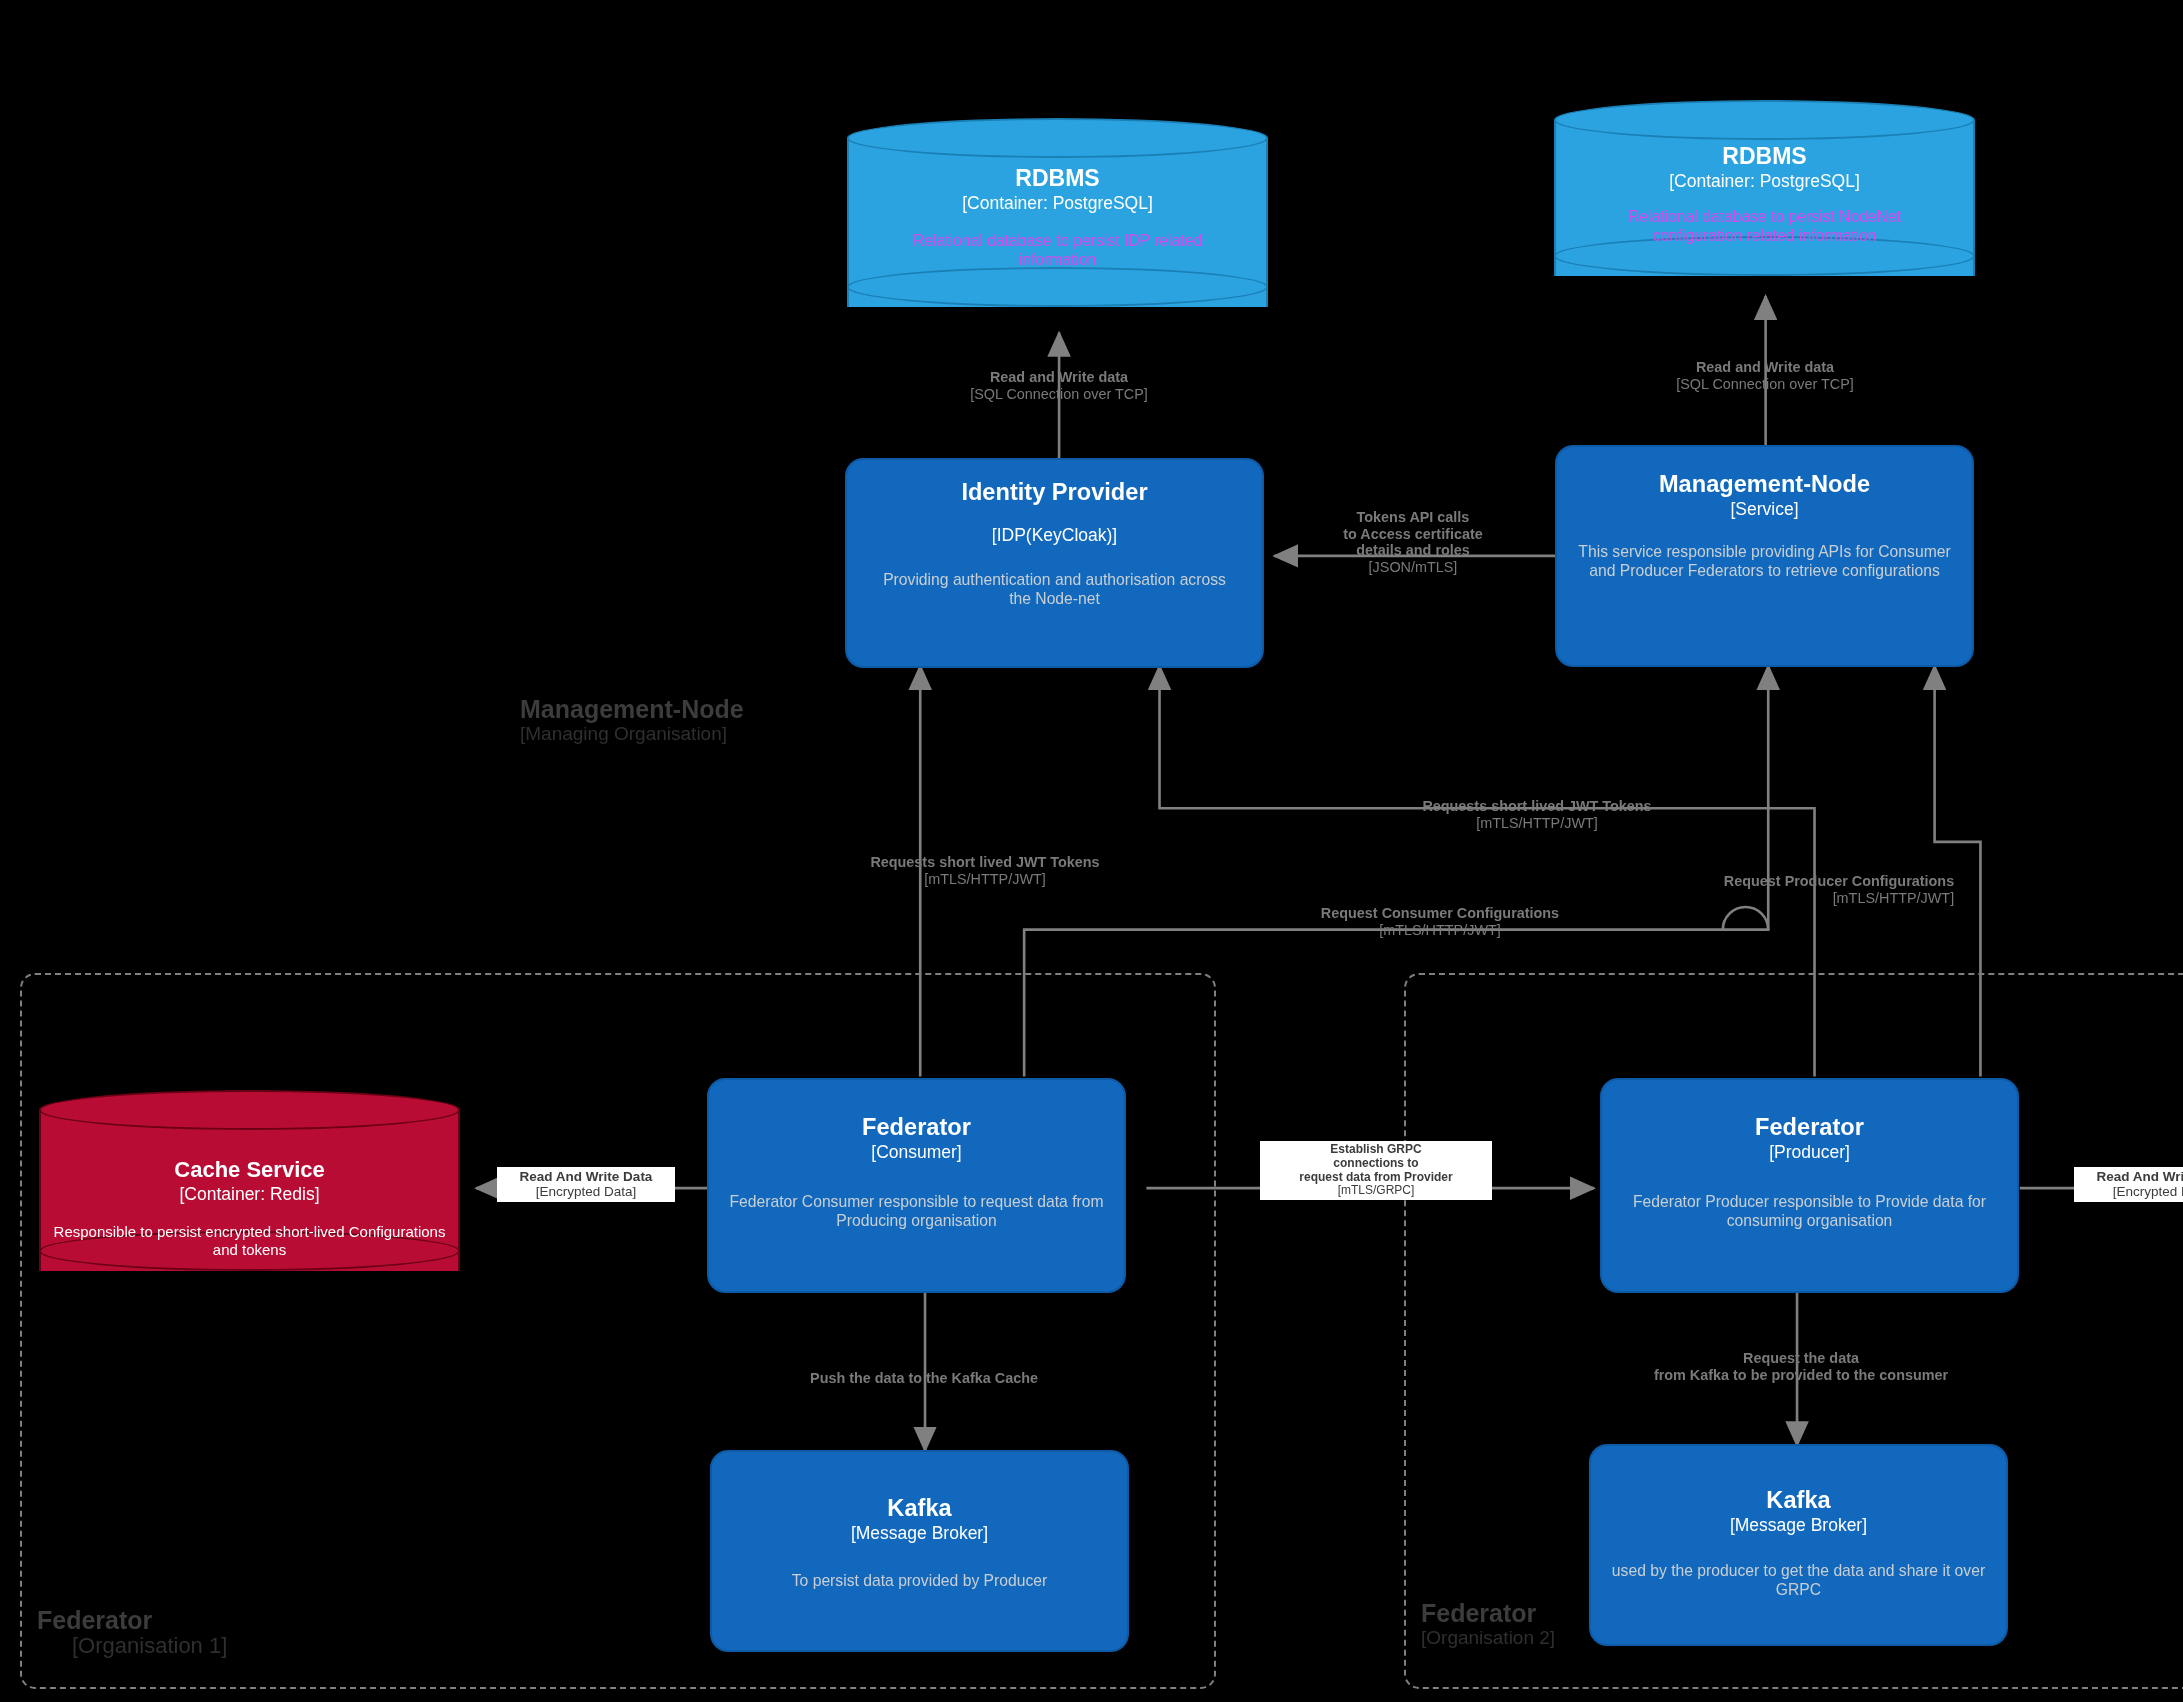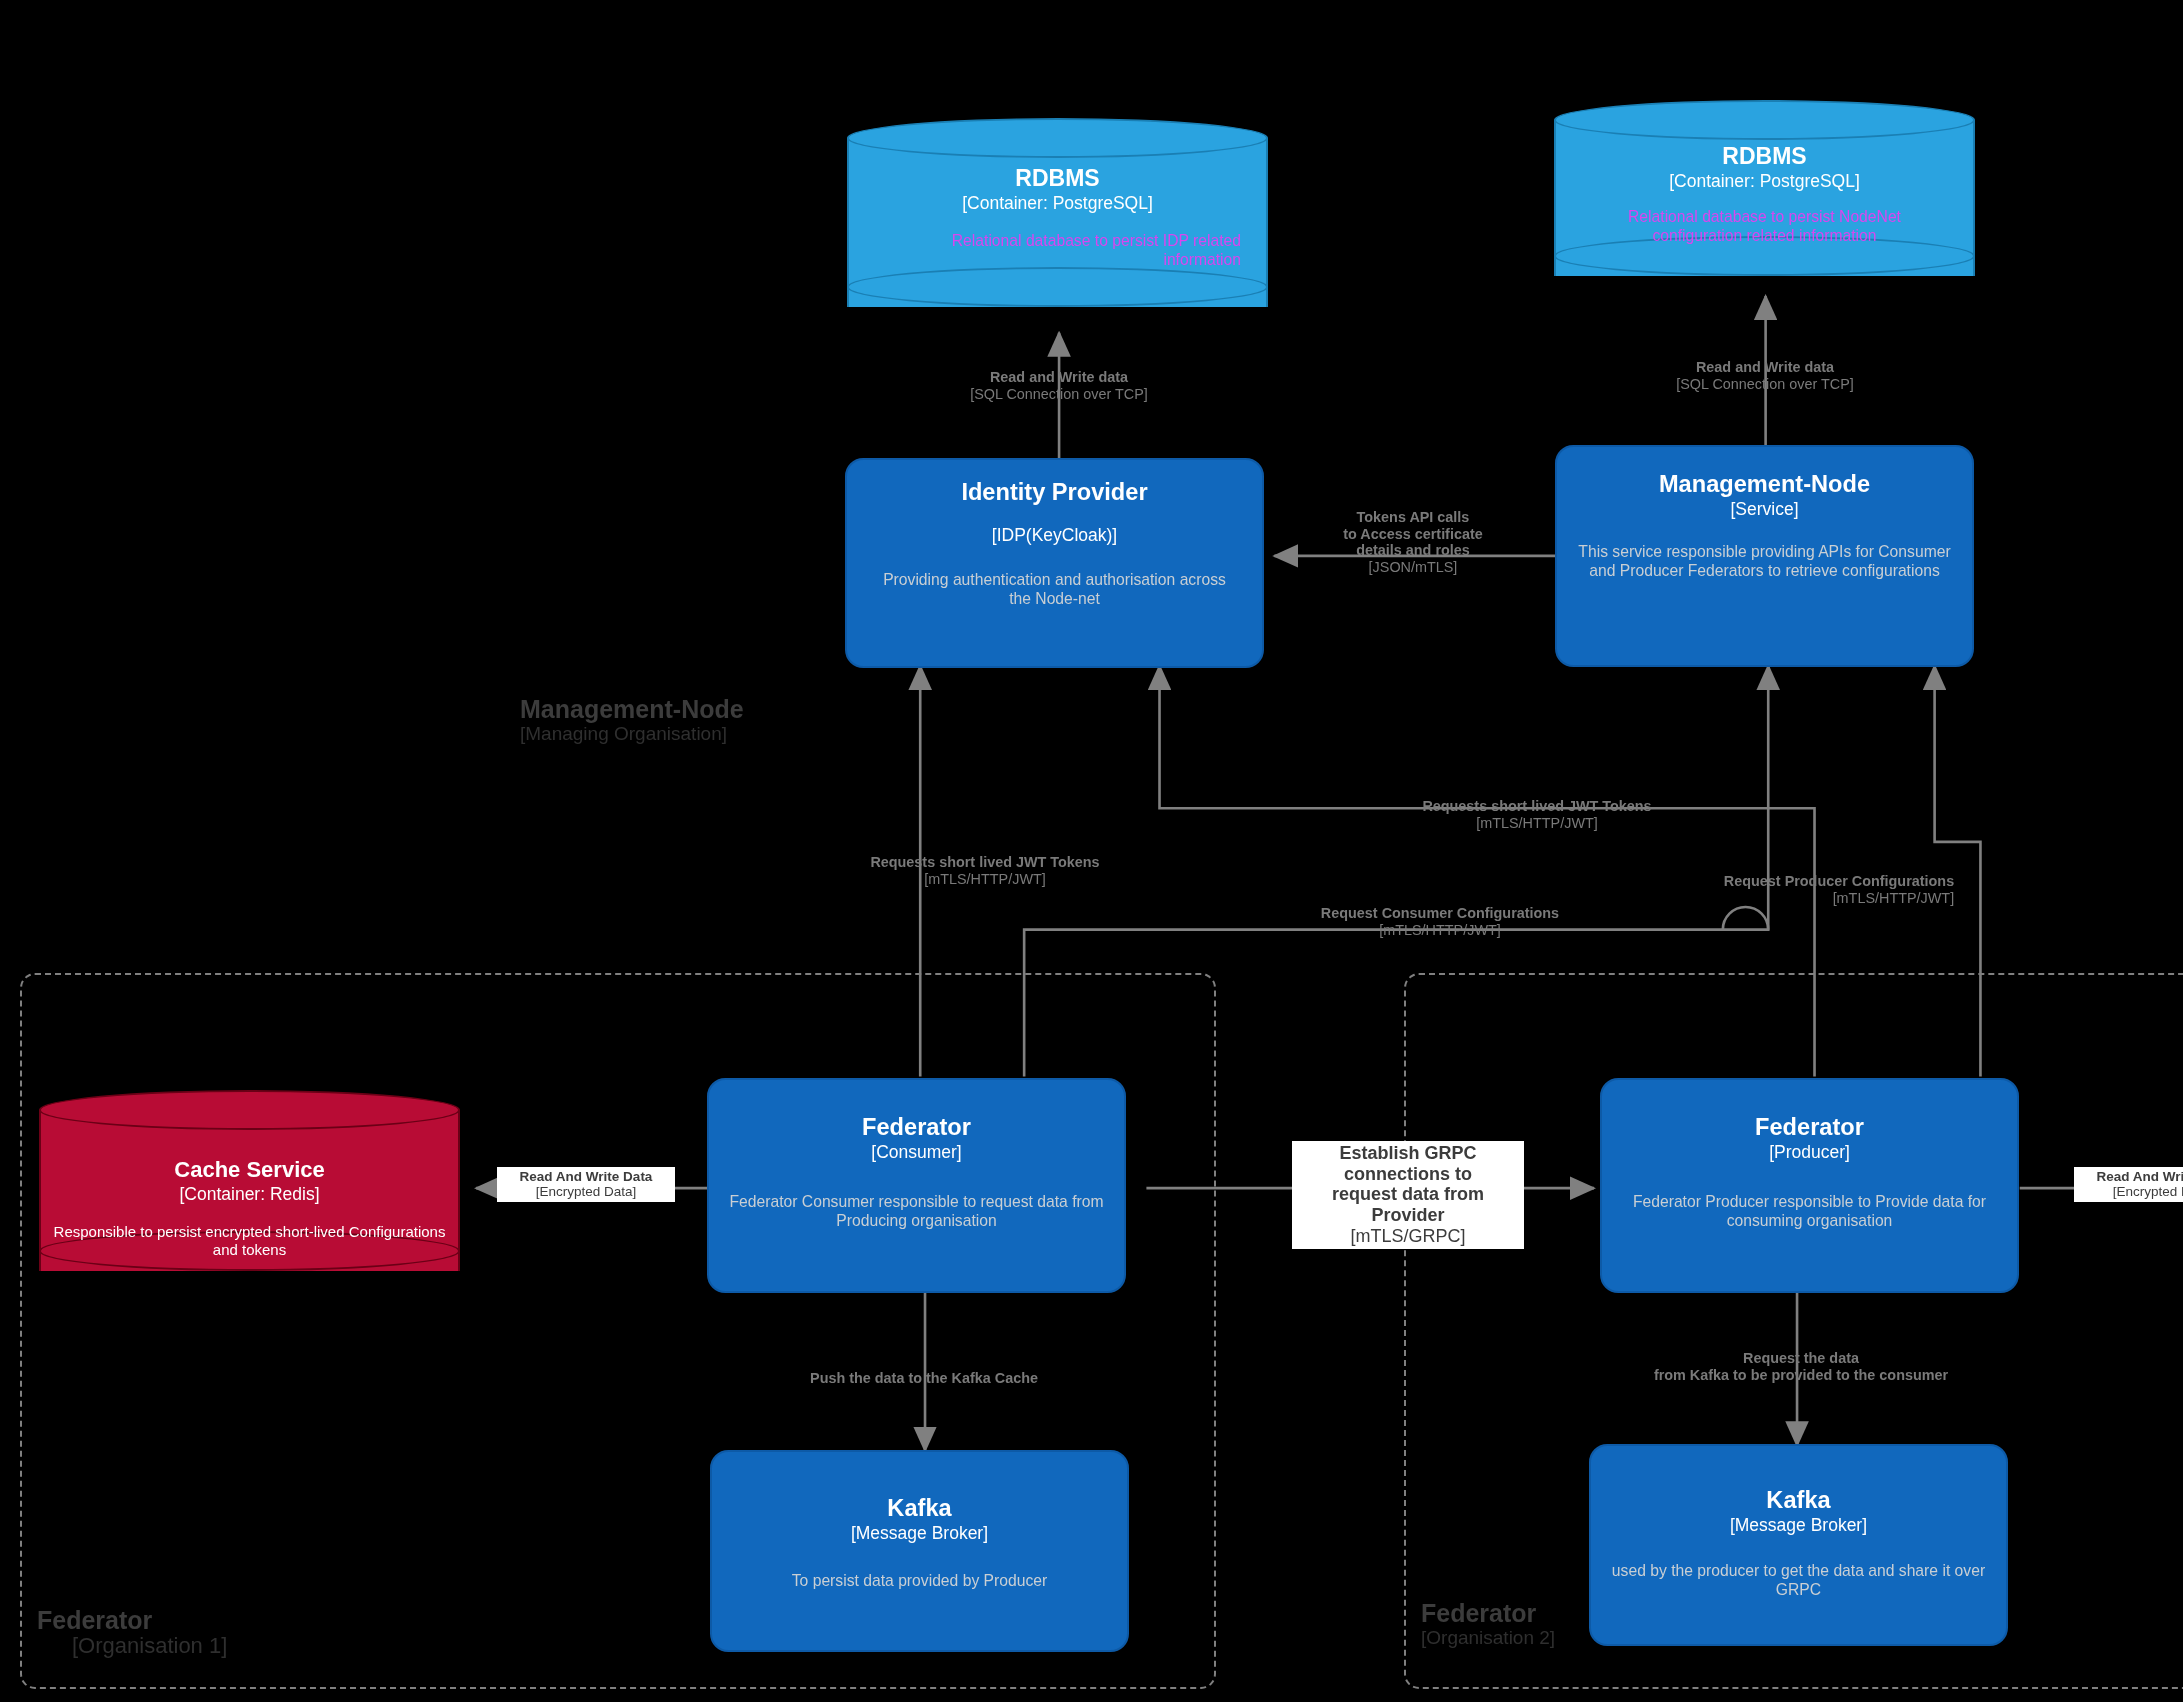--- a/index.html
+++ b/index.html
@@ -116,21 +116,21 @@
     <path d="M3945,2129 a52,52 0 0,1 104,0" stroke="#808080" stroke-width="6" fill="none"></path>
   </svg>
 
   <div class="cyl rdbms" style="left:847px;top:118px;width:421px;height:210px;">
     <div class="body" style="top:20px;height:169px;border-top:none;border-bottom:none;"></div>
     <div class="bot" style="top:149px;height:40px;"></div>
     <div class="top" style="top:0px;height:40px;"></div>
     <div class="txt" style="top:48px;">
       <div class="ttl" style="font-size:23px;">RDBMS</div>
       <div class="sub" style="font-size:17.5px;margin-top:3.5px;">[Container: PostgreSQL]</div>
-      <div class="desc" style="font-size:15.7px;margin-top:19px;width:367px;text-align:right;">Relational database to persist IDP related information</div>
+      <div class="desc" style="font-size:15.7px;margin-top:19px;width:367px;">Relational database to persist IDP related information</div>
     </div>
   </div>
 
   <div class="cyl rdbms" style="left:1554px;top:100px;width:421px;height:196px;">
     <div class="body" style="top:20px;height:156px;border-top:none;border-bottom:none;"></div>
     <div class="bot" style="top:136px;height:40px;"></div>
     <div class="top" style="top:0px;height:40px;"></div>
     <div class="txt" style="top:44px;">
       <div class="ttl" style="font-size:23px;">RDBMS</div>
       <div class="sub" style="font-size:17.5px;margin-top:3.5px;">[Container: PostgreSQL]</div>
@@ -225,21 +225,21 @@
   <div class="elabel boxed" style="left:497px;top:1167px;width:171px;font-size:13.5px;">
     <span class="l1">Read And Write Data</span>
     <span class="l2">[Encrypted Data]</span>
   </div>
 
   <div class="elabel boxed" style="left:2074px;top:1167px;width:171px;font-size:13.5px;">
     <span class="l1">Read And Write Data</span>
     <span class="l2">[Encrypted Data]</span>
   </div>
 
-  <div class="elabel boxed" style="left:1260px;top:1141px;width:225px;font-size:18px;text-align:center;margin-left:32px;">
+  <div class="elabel boxed" style="left:1260px;top:1141px;width:225px;font-size:12px;text-align:center;">
     <span class="l1">Establish GRPC</span>
     <span class="l1">connections to</span>
     <span class="l1">request data from Provider</span>
     <span class="l2">[mTLS/GRPC]</span>
   </div>
 
   <div class="elabel" style="left:924px;top:1370px;transform:translateX(-50%);font-size:14.4px;">
     <span class="l1">Push the data to the Kafka Cache</span>
   </div>
 

